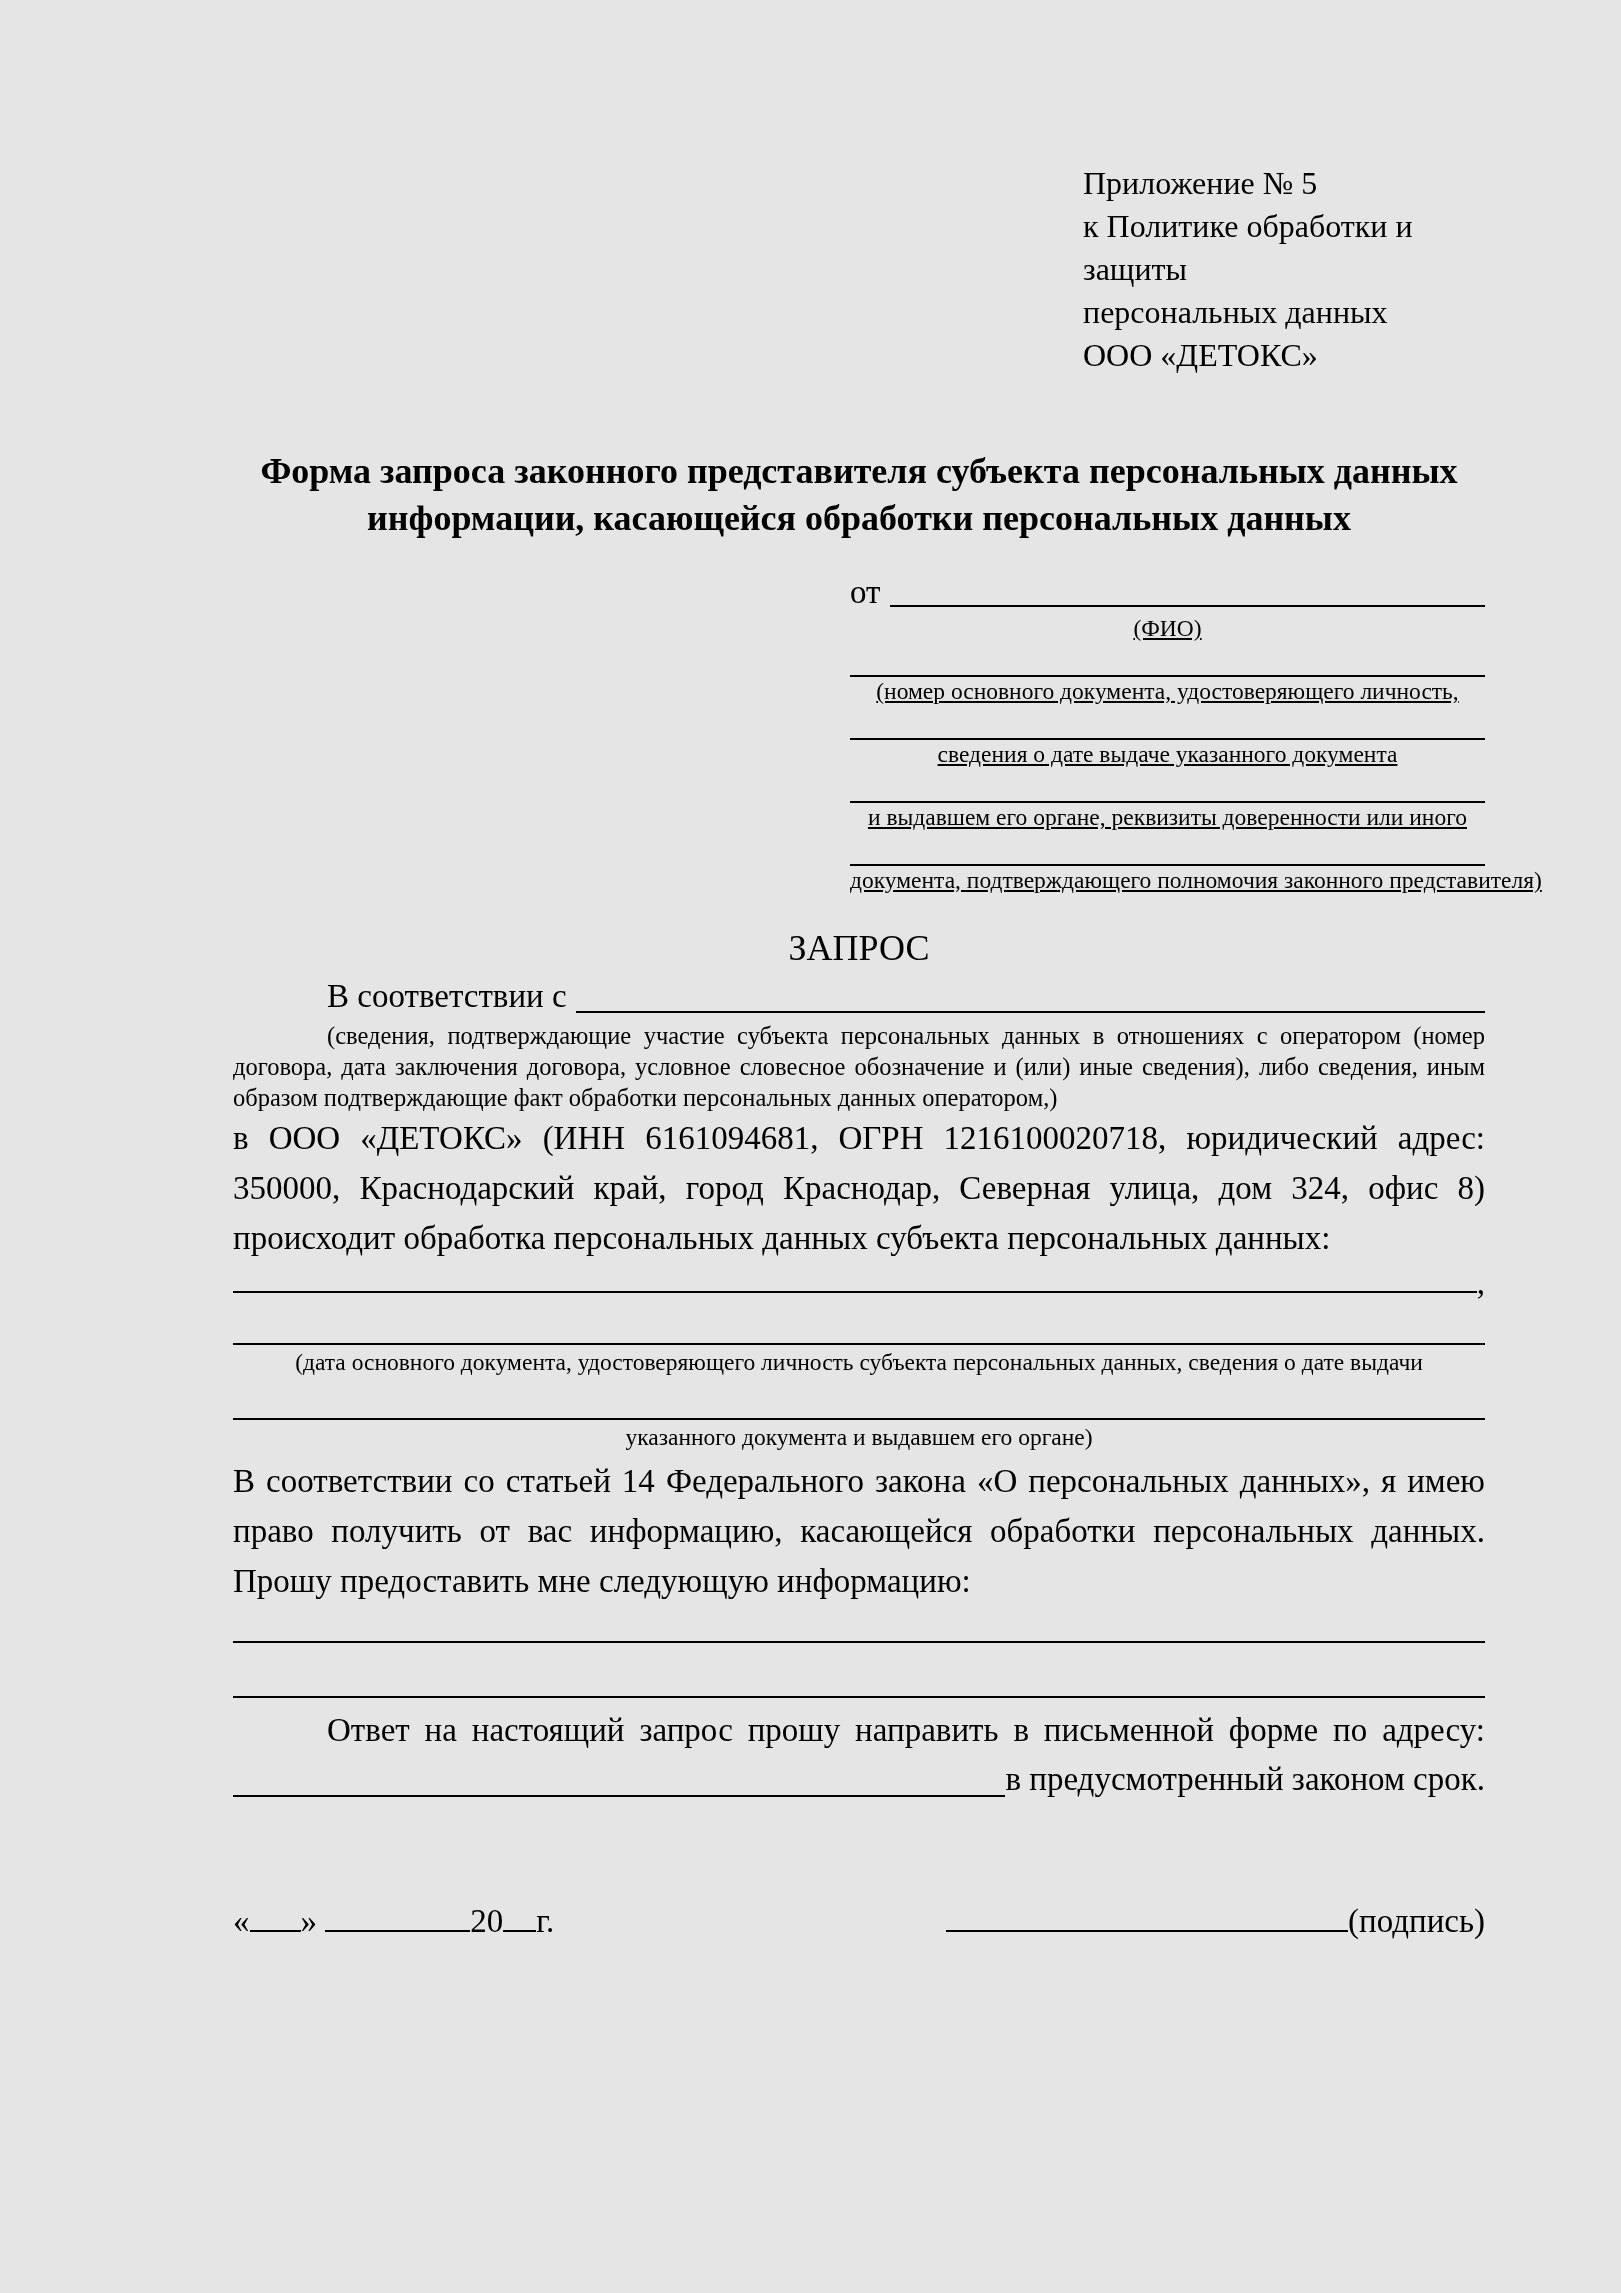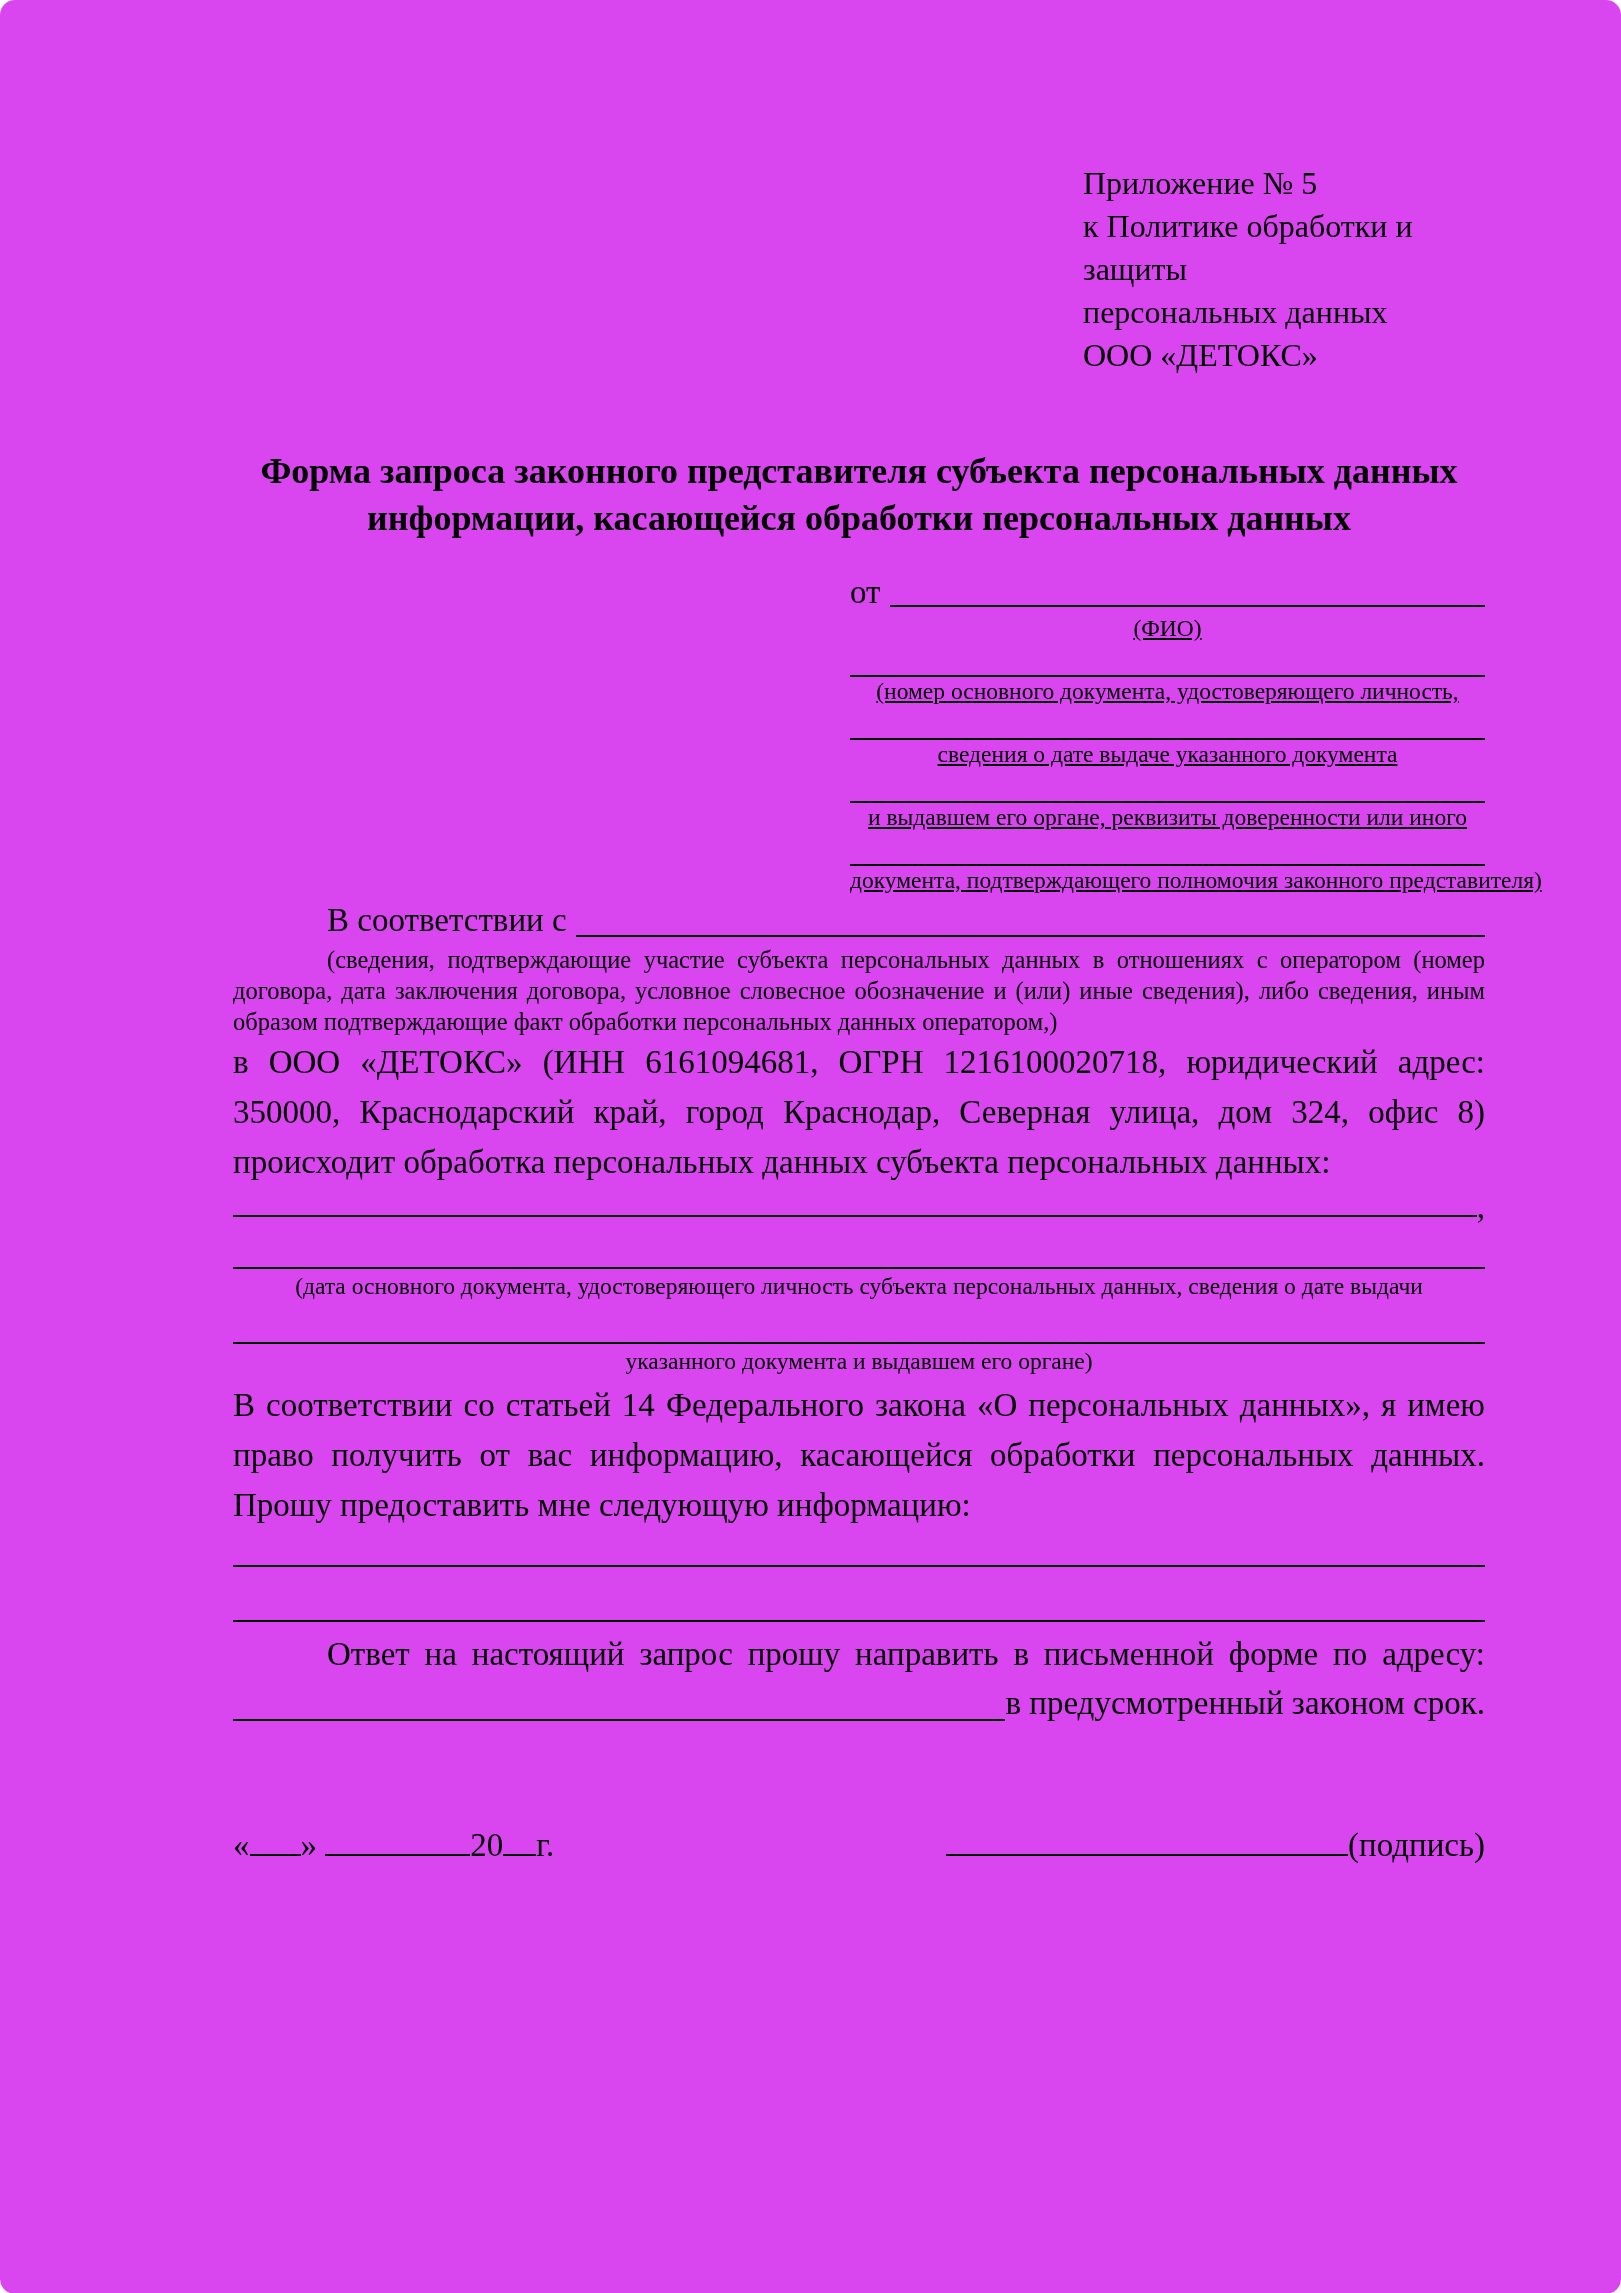--- a/index.html
+++ b/index.html
@@ -1,26 +1,25 @@
 <!DOCTYPE html>
 <html><head>
 <meta charset="utf-8">
 <style>
   html, body { margin: 0; padding: 0; background: #ffffff; }
   .page {
     position: relative;
     width: 1621px;
     height: 2294px;
-    background: #d946ef;
+    background: #e5e5e5;
     color: #000000;
     font-family: "Liberation Serif", "DejaVu Serif", serif;
     box-sizing: border-box;
     padding: 162px 136px 0 233px;
     overflow: hidden;
-    border-radius: 15px;
   }
   
   .header-note {
     margin-left: 850px;
     font-size: 32px;
     line-height: 43px;
   }
   
   .doc-title {
     margin-top: 71px;
@@ -161,20 +160,21 @@
     <div class="blank-line"></div>
     <div class="caption">сведения о дате выдаче указанного документа</div>
 
     <div class="blank-line"></div>
     <div class="caption">и выдавшем его органе, реквизиты доверенности или иного</div>
 
     <div class="blank-line"></div>
     <div class="caption">документа, подтверждающего полномочия законного представителя)</div>
   </div>
 
+  <div class="request-heading">ЗАПРОС</div>
 
   <div class="intro-row">
     <span class="indent"></span>
     <span class="nowrap">В соответствии с</span>
     <span class="fill-line"></span>
   </div>
 
   <div class="small-note">(сведения, подтверждающие участие субъекта персональных данных в отношениях с оператором (номер договора, дата заключения договора, условное словесное обозначение и (или) иные сведения), либо сведения, иным образом подтверждающие факт обработки персональных данных оператором,)</div>
 
   <p class="body-par">в ООО «ДЕТОКС» (ИНН 6161094681, ОГРН 1216100020718, юридический адрес: 350000, Краснодарский край, город Краснодар, Северная улица, дом 324, офис 8) происходит обработка персональных данных субъекта персональных данных:</p>

